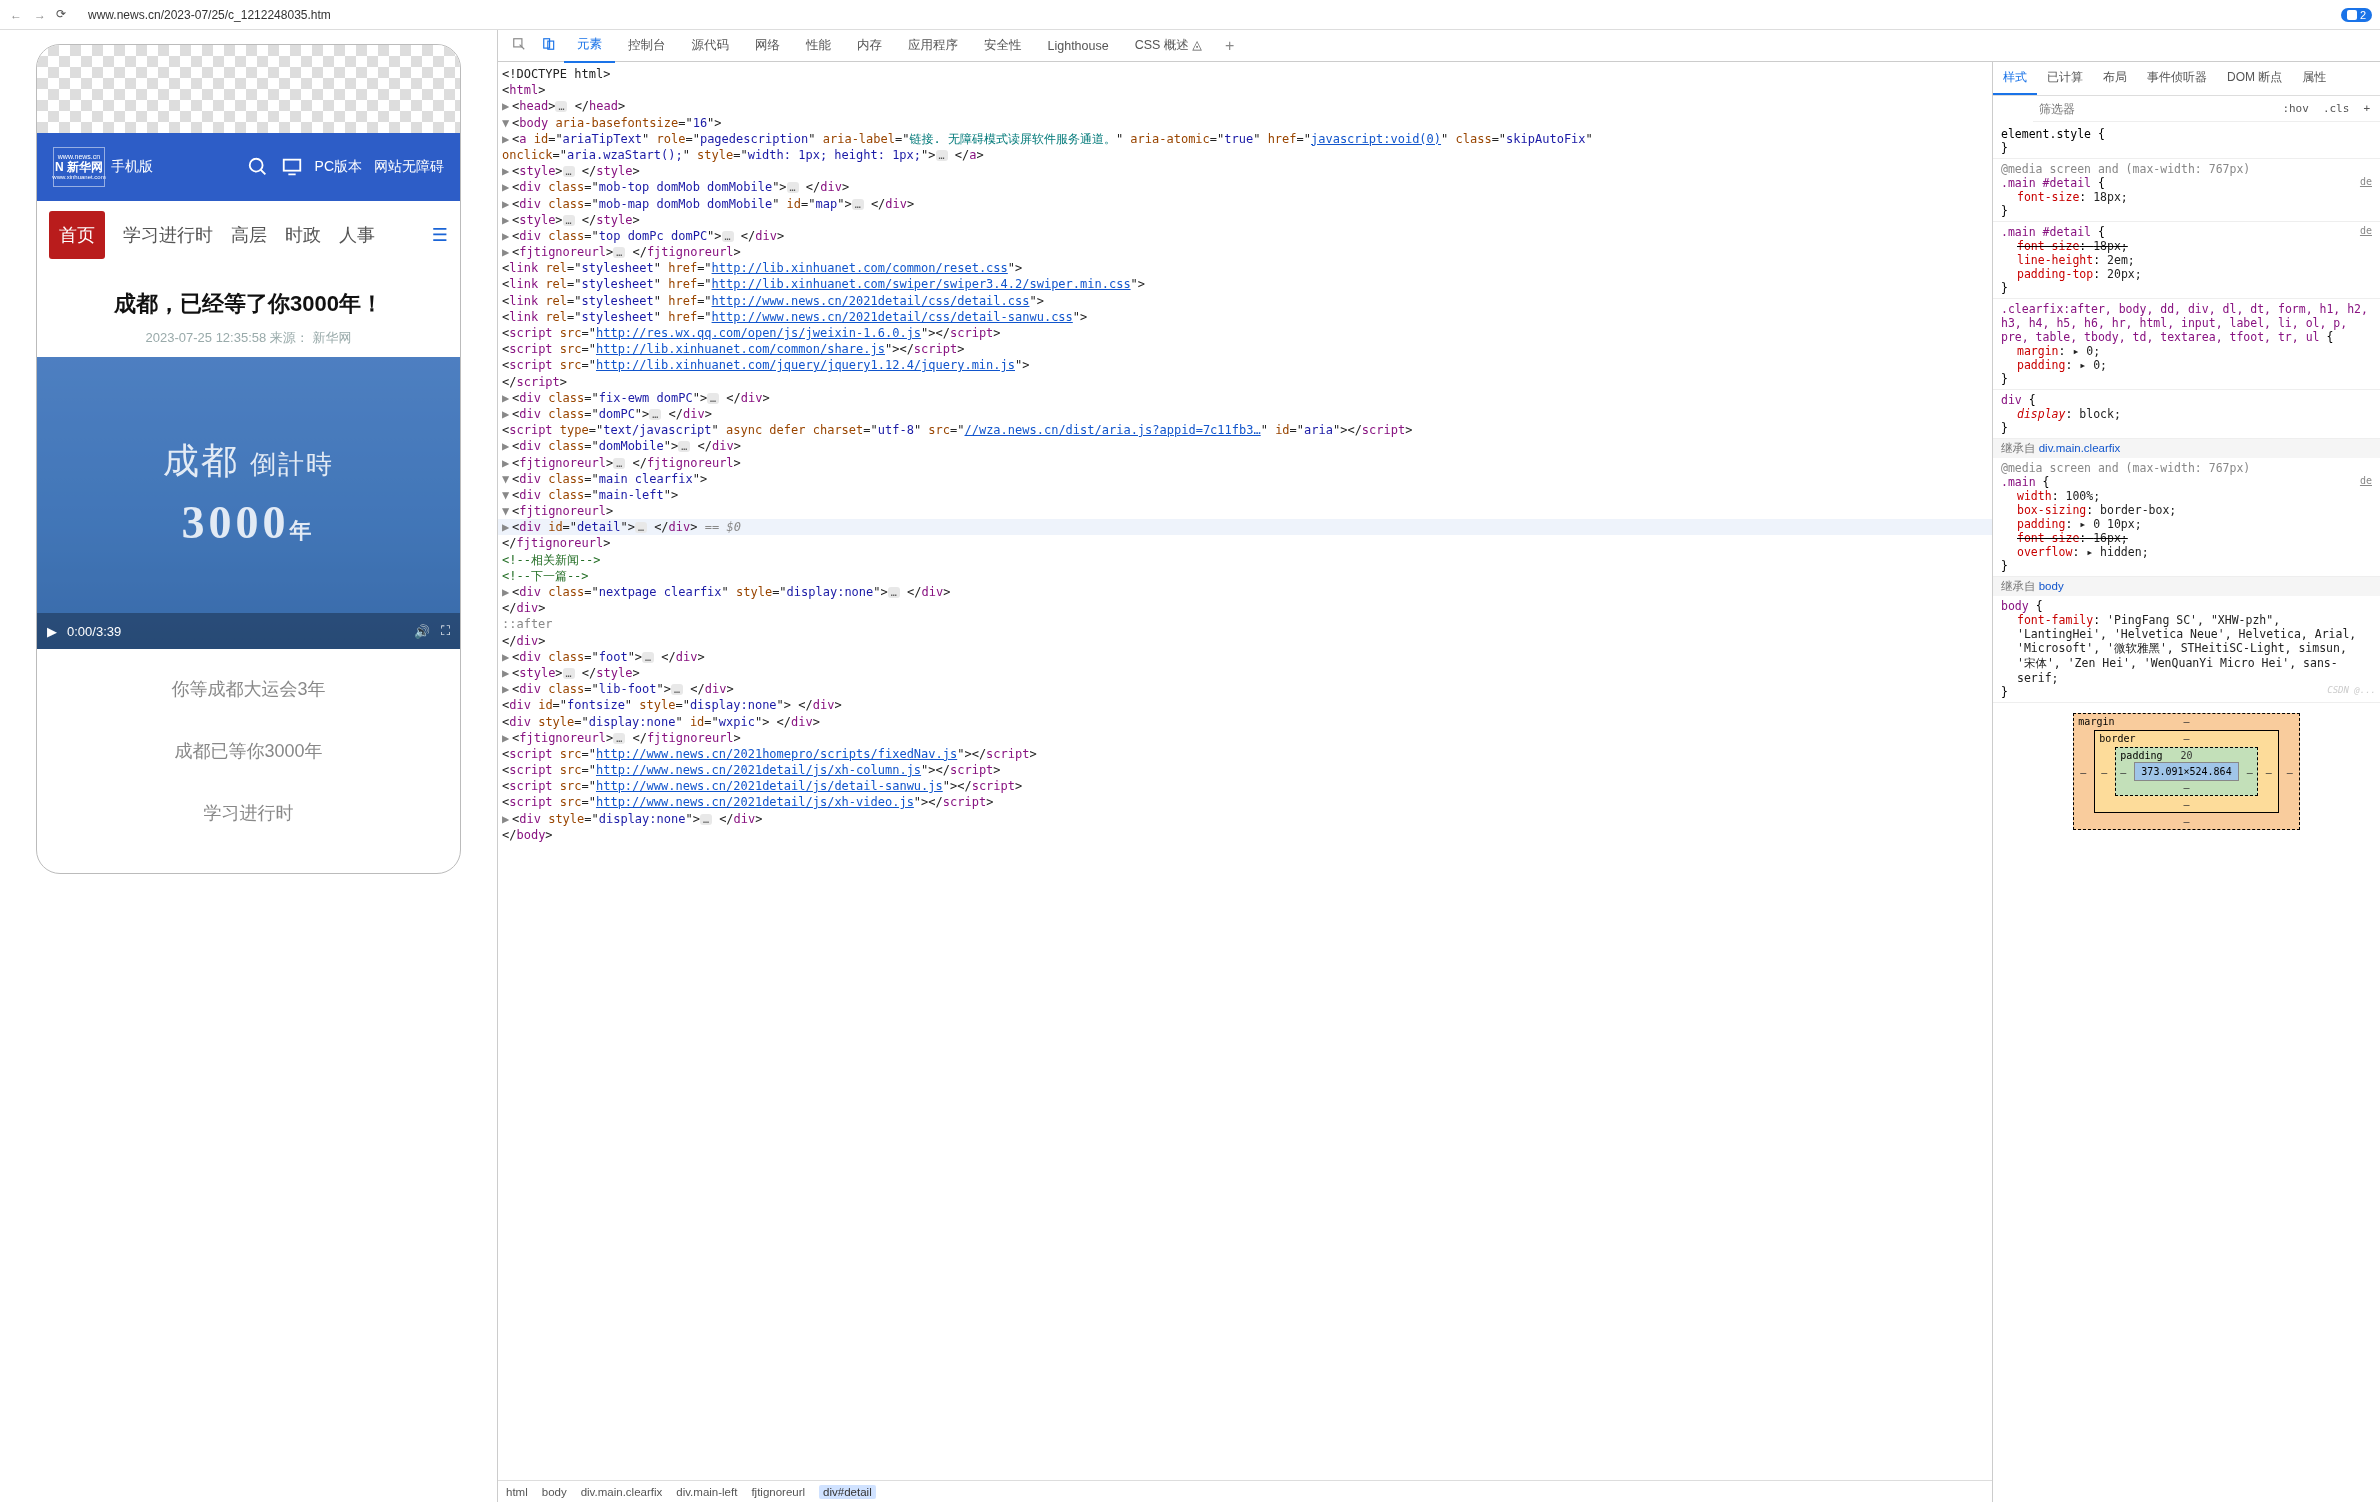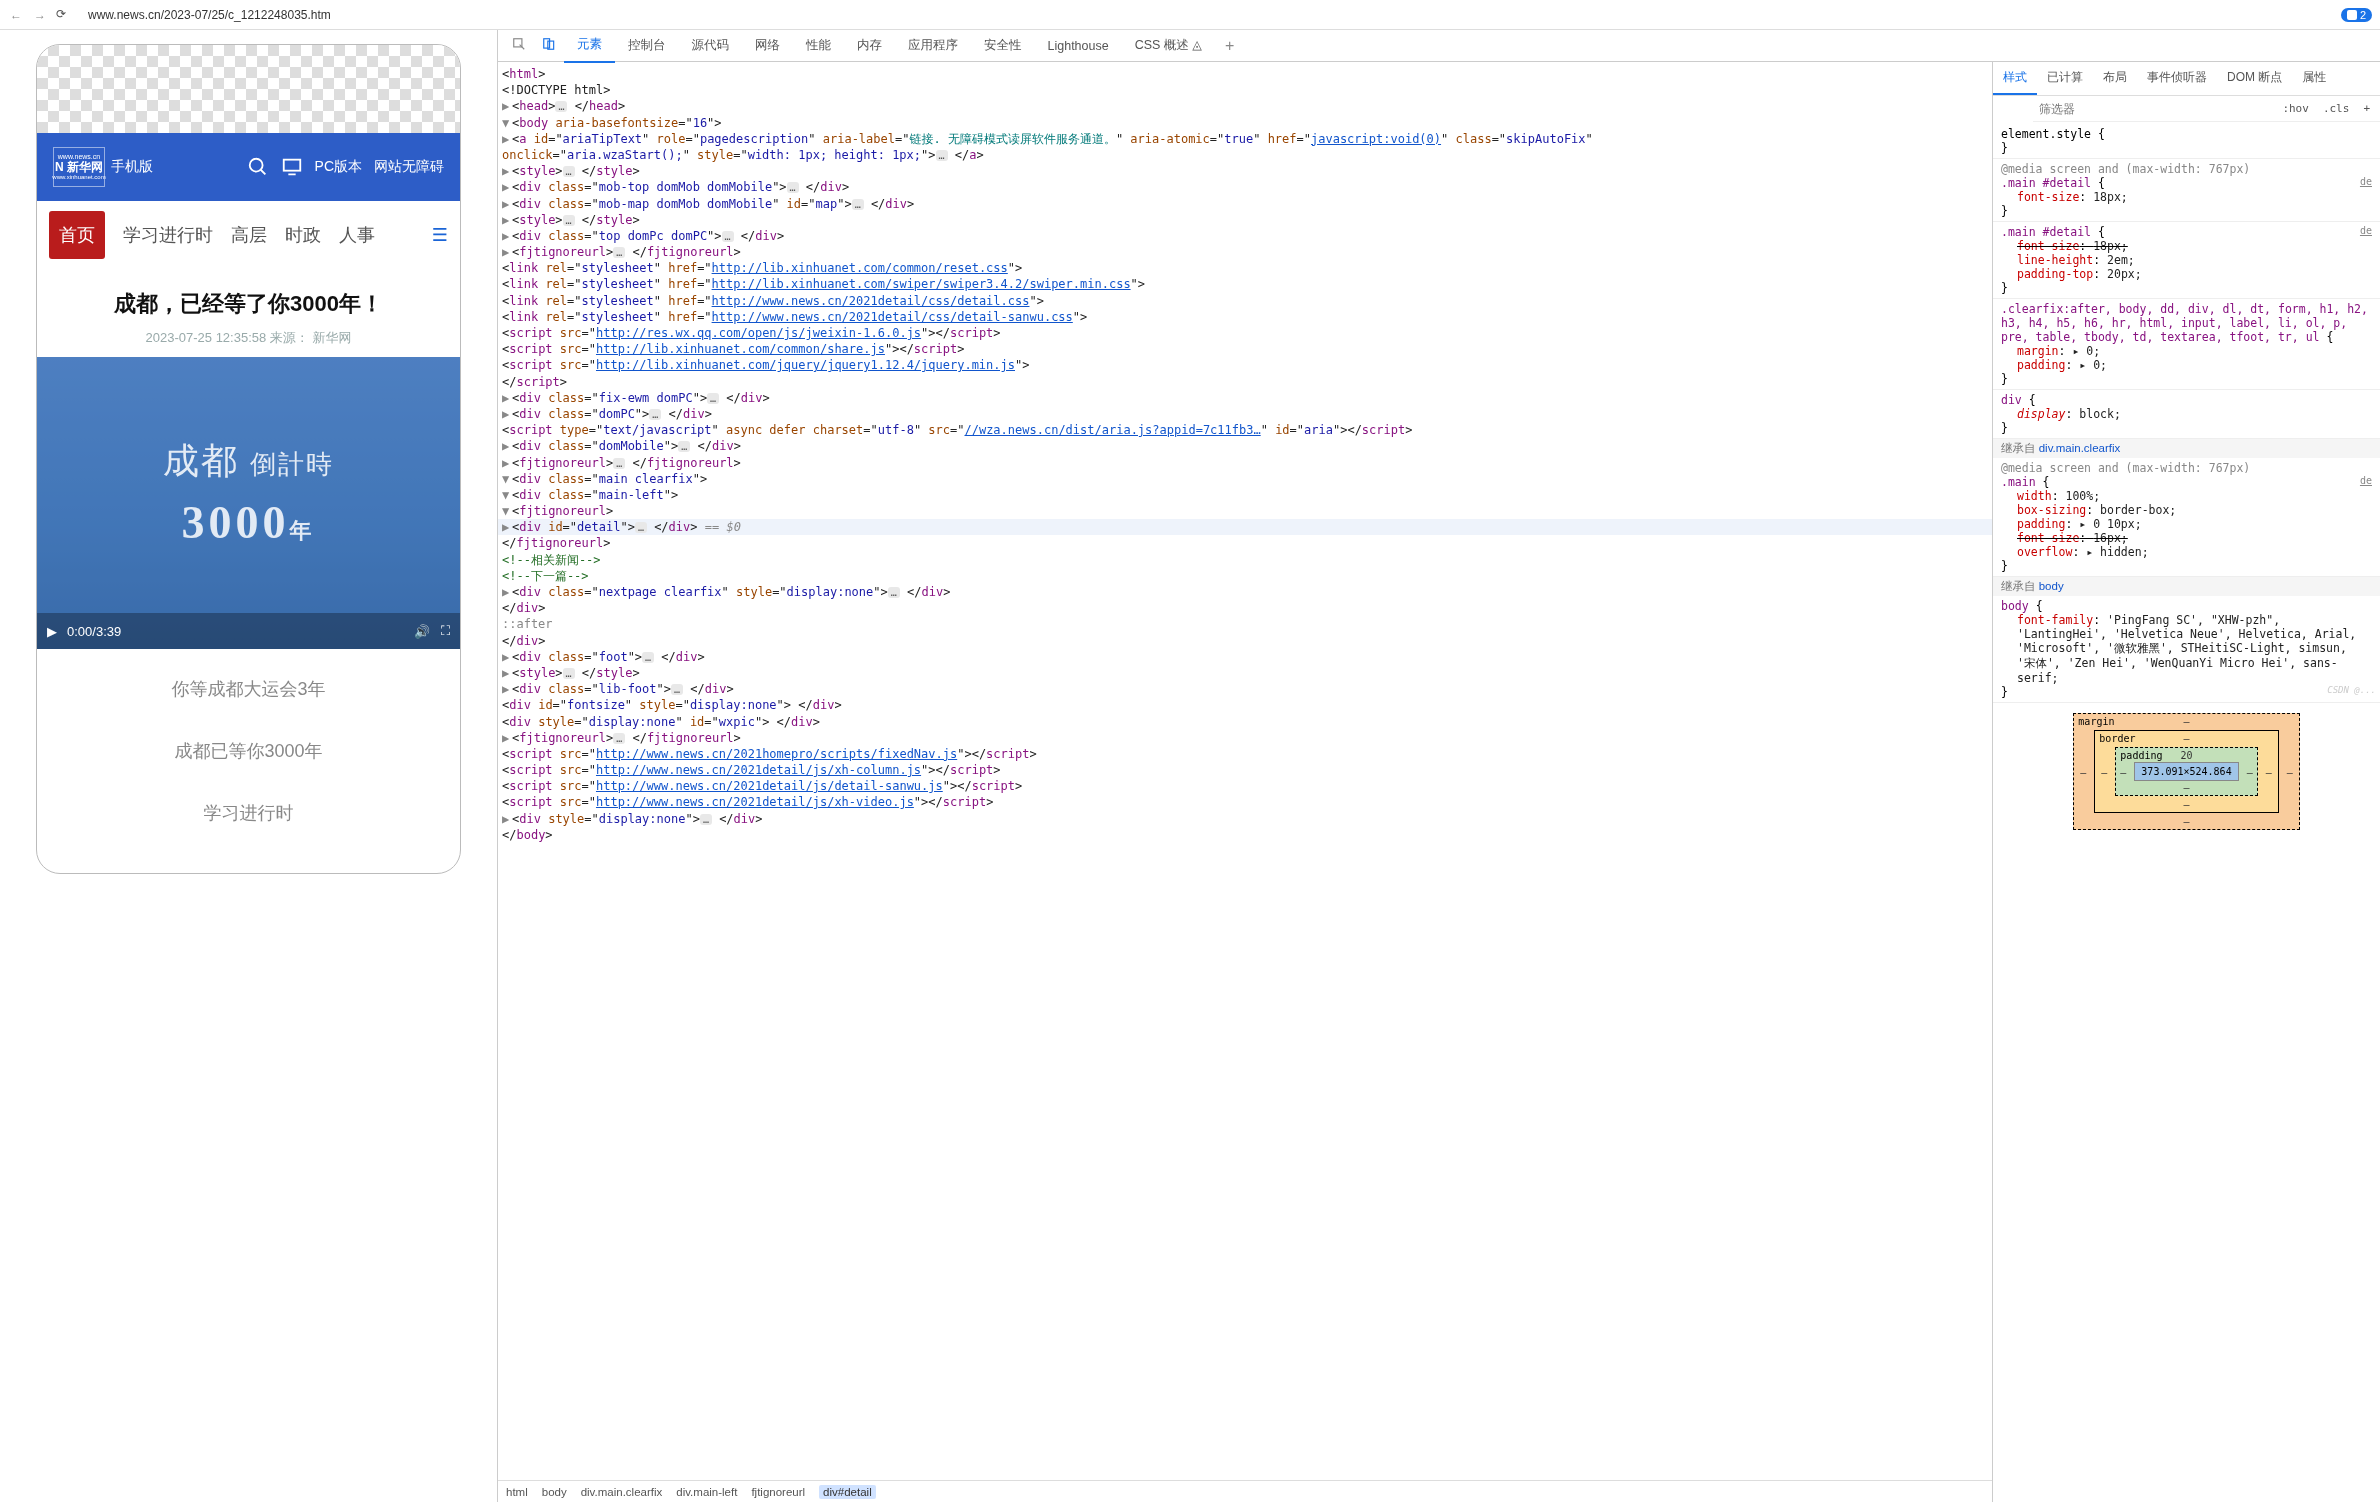--- a/index.html
+++ b/index.html
@@ -198,22 +198,22 @@
         <span class="dt-tab">安全性</span>
         <span class="dt-tab">Lighthouse</span>
         <span class="dt-tab">CSS 概述 ◬</span>
         <span class="dt-plus">+</span>
       </div>
 
       <div class="ele-split">
 
         <div style="flex:1;display:flex;flex-direction:column;overflow:hidden">
         <div class="elements-panel">
+<div class="line ind1">&lt;!DOCTYPE html&gt;</div>
 <div class="line ind1">&lt;<span class="tag">html</span>&gt;</div>
-<div class="line ind1">&lt;!DOCTYPE html&gt;</div>
 <div class="line ind1"><span class="expander">▶</span>&lt;<span class="tag">head</span>&gt;<span class="dots">…</span> &lt;/<span class="tag">head</span>&gt;</div>
 <div class="line ind1"><span class="expander">▼</span>&lt;<span class="tag">body</span> <span class="attr-name">aria-basefontsize</span>="<span class="attr-val">16</span>"&gt;</div>
 <div class="line ind2"><span class="expander">▶</span>&lt;<span class="tag">a</span> <span class="attr-name">id</span>="<span class="attr-val">ariaTipText</span>" <span class="attr-name">role</span>="<span class="attr-val">pagedescription</span>" <span class="attr-name">aria-label</span>="<span class="str-teal">链接. 无障碍模式读屏软件服务通道。</span>" <span class="attr-name">aria-atomic</span>="<span class="attr-val">true</span>" <span class="attr-name">href</span>="<span class="txt-blue">javascript:void(0)</span>" <span class="attr-name">class</span>="<span class="attr-val">skipAutoFix</span>"</div>
 <div class="line ind3"><span class="attr-name">onclick</span>="<span class="attr-val">aria.wzaStart();</span>" <span class="attr-name">style</span>="<span class="attr-val">width: 1px; height: 1px;</span>"&gt;<span class="dots">…</span> &lt;/<span class="tag">a</span>&gt;</div>
 <div class="line ind2"><span class="expander">▶</span>&lt;<span class="tag">style</span>&gt;<span class="dots">…</span> &lt;/<span class="tag">style</span>&gt;</div>
 <div class="line ind2"><span class="expander">▶</span>&lt;<span class="tag">div</span> <span class="attr-name">class</span>="<span class="attr-val">mob-top domMob domMobile</span>"&gt;<span class="dots">…</span> &lt;/<span class="tag">div</span>&gt;</div>
 <div class="line ind2"><span class="expander">▶</span>&lt;<span class="tag">div</span> <span class="attr-name">class</span>="<span class="attr-val">mob-map domMob domMobile</span>" <span class="attr-name">id</span>="<span class="attr-val">map</span>"&gt;<span class="dots">…</span> &lt;/<span class="tag">div</span>&gt;</div>
 <div class="line ind2"><span class="expander">▶</span>&lt;<span class="tag">style</span>&gt;<span class="dots">…</span> &lt;/<span class="tag">style</span>&gt;</div>
 <div class="line ind2"><span class="expander">▶</span>&lt;<span class="tag">div</span> <span class="attr-name">class</span>="<span class="attr-val">top domPc domPC</span>"&gt;<span class="dots">…</span> &lt;/<span class="tag">div</span>&gt;</div>
 <div class="line ind2"><span class="expander">▶</span>&lt;<span class="tag">fjtignoreurl</span>&gt;<span class="dots">…</span> &lt;/<span class="tag">fjtignoreurl</span>&gt;</div>

